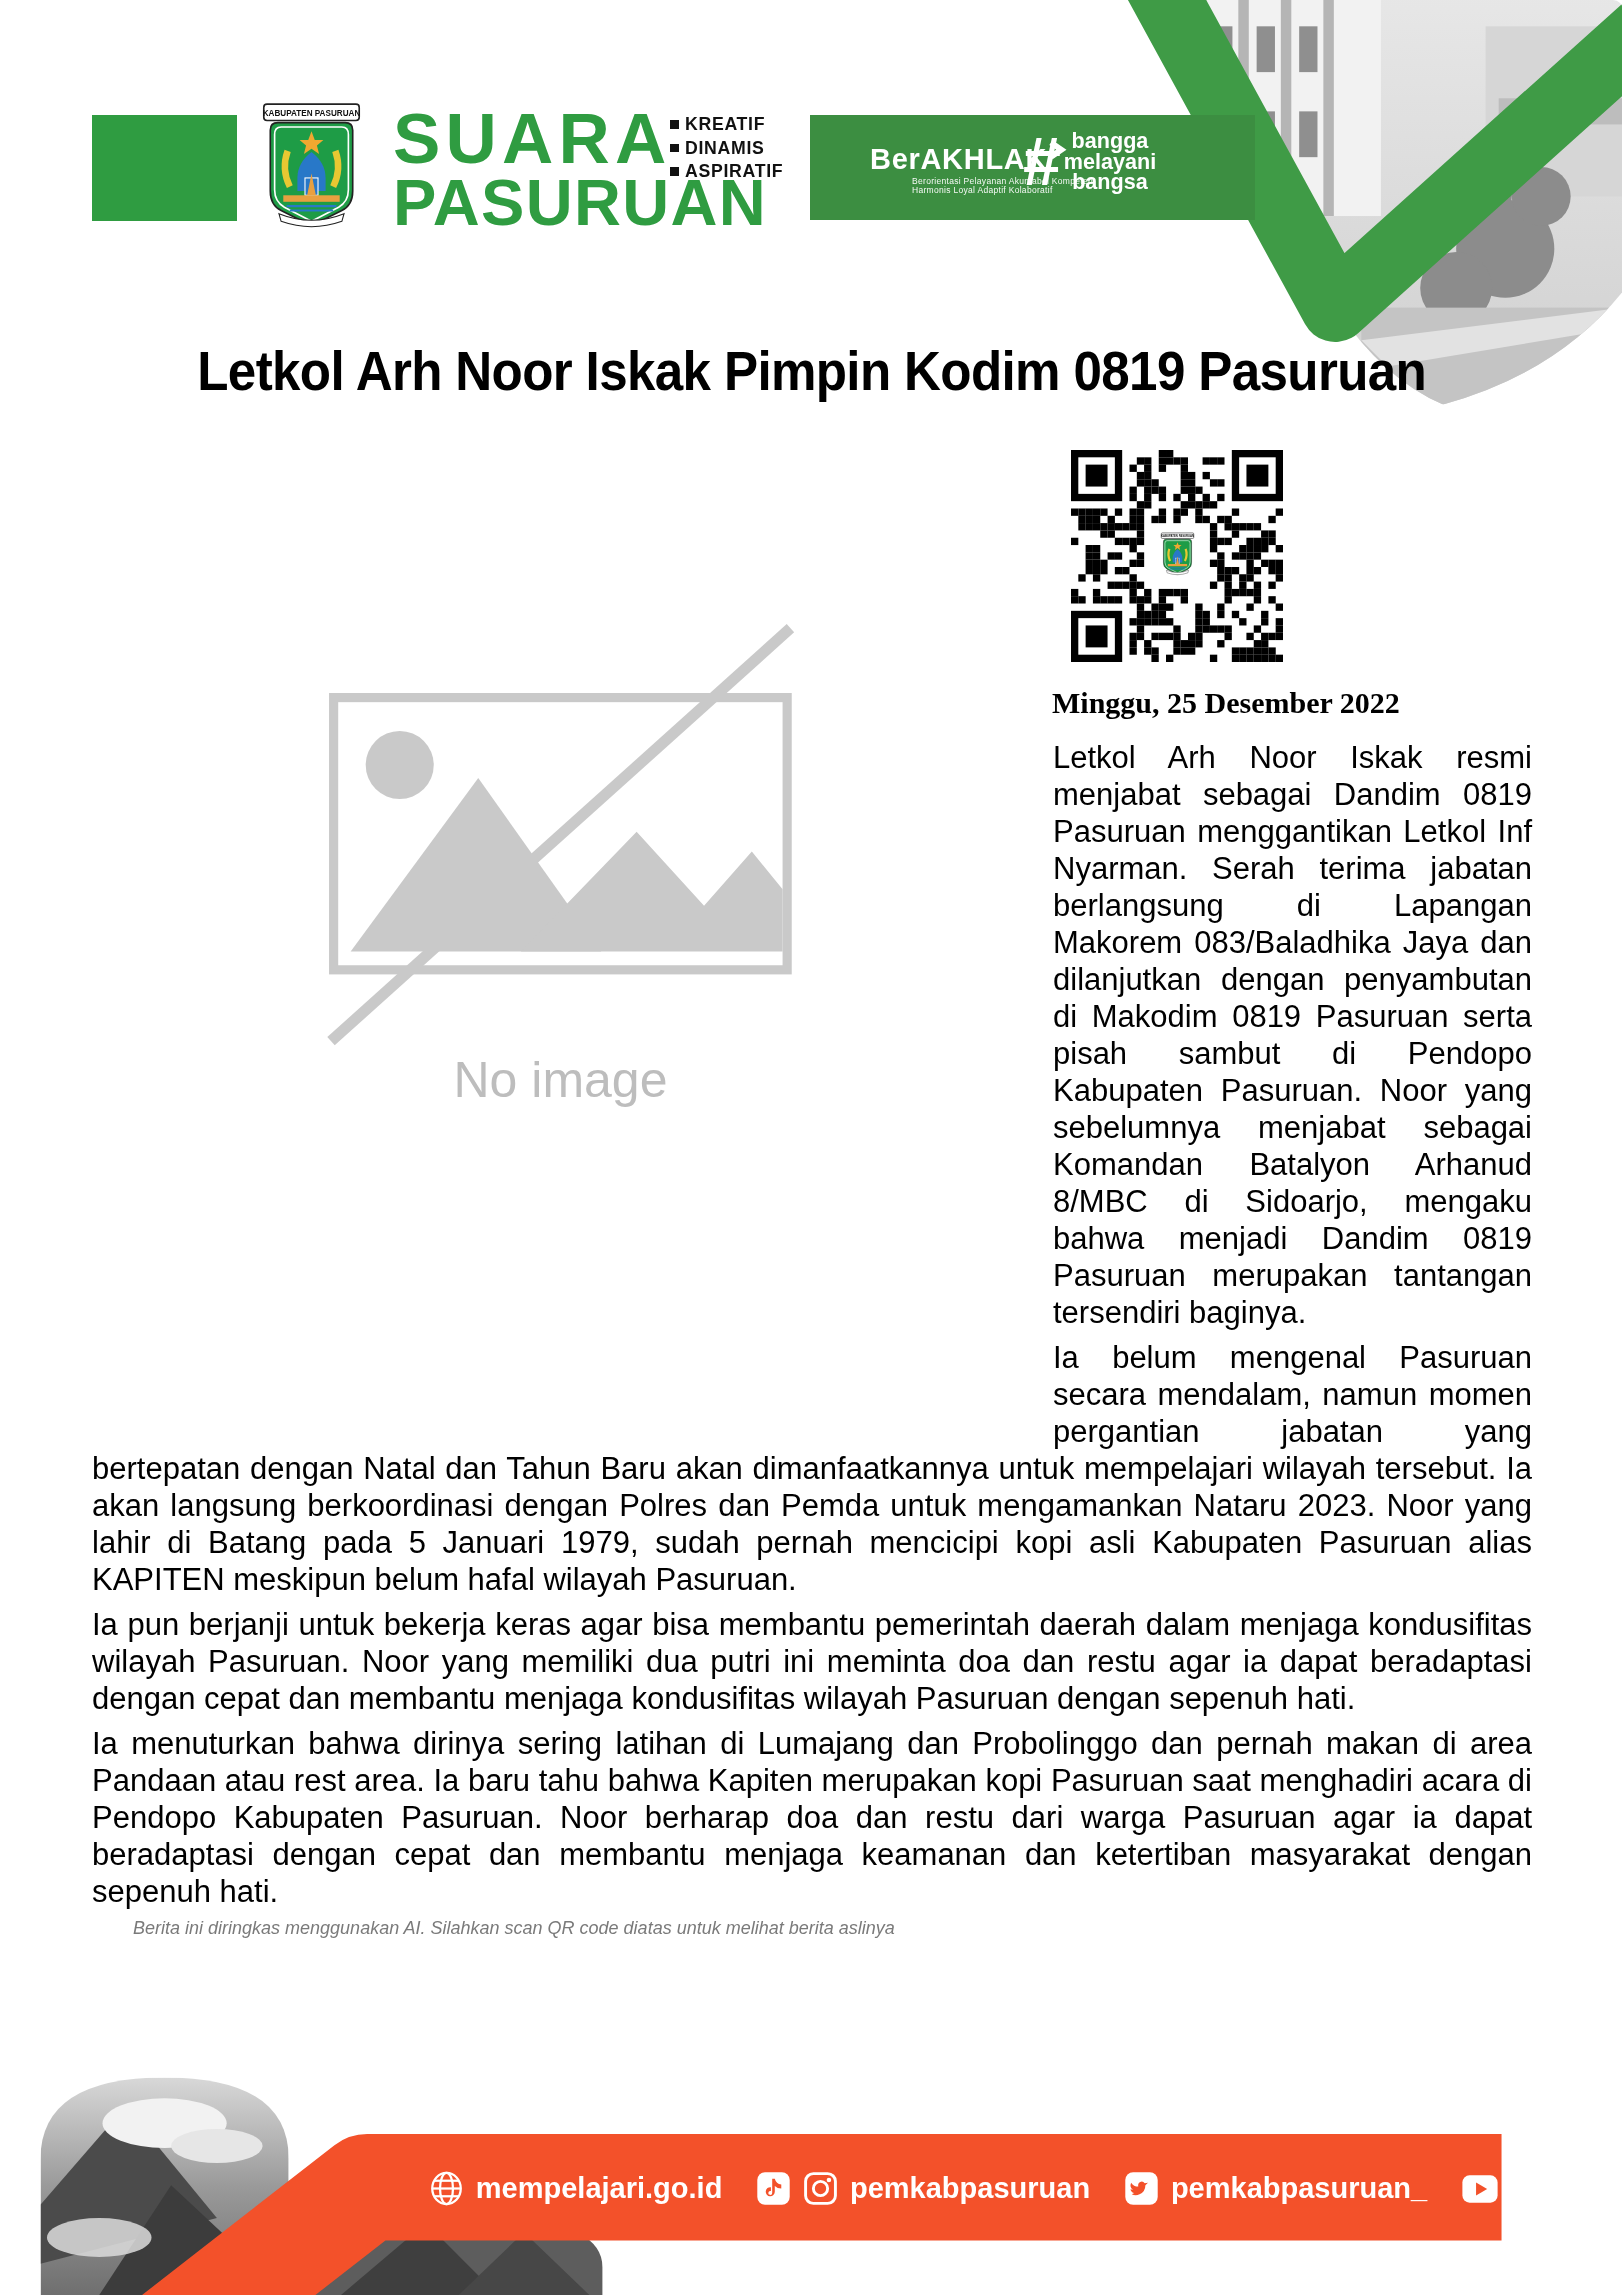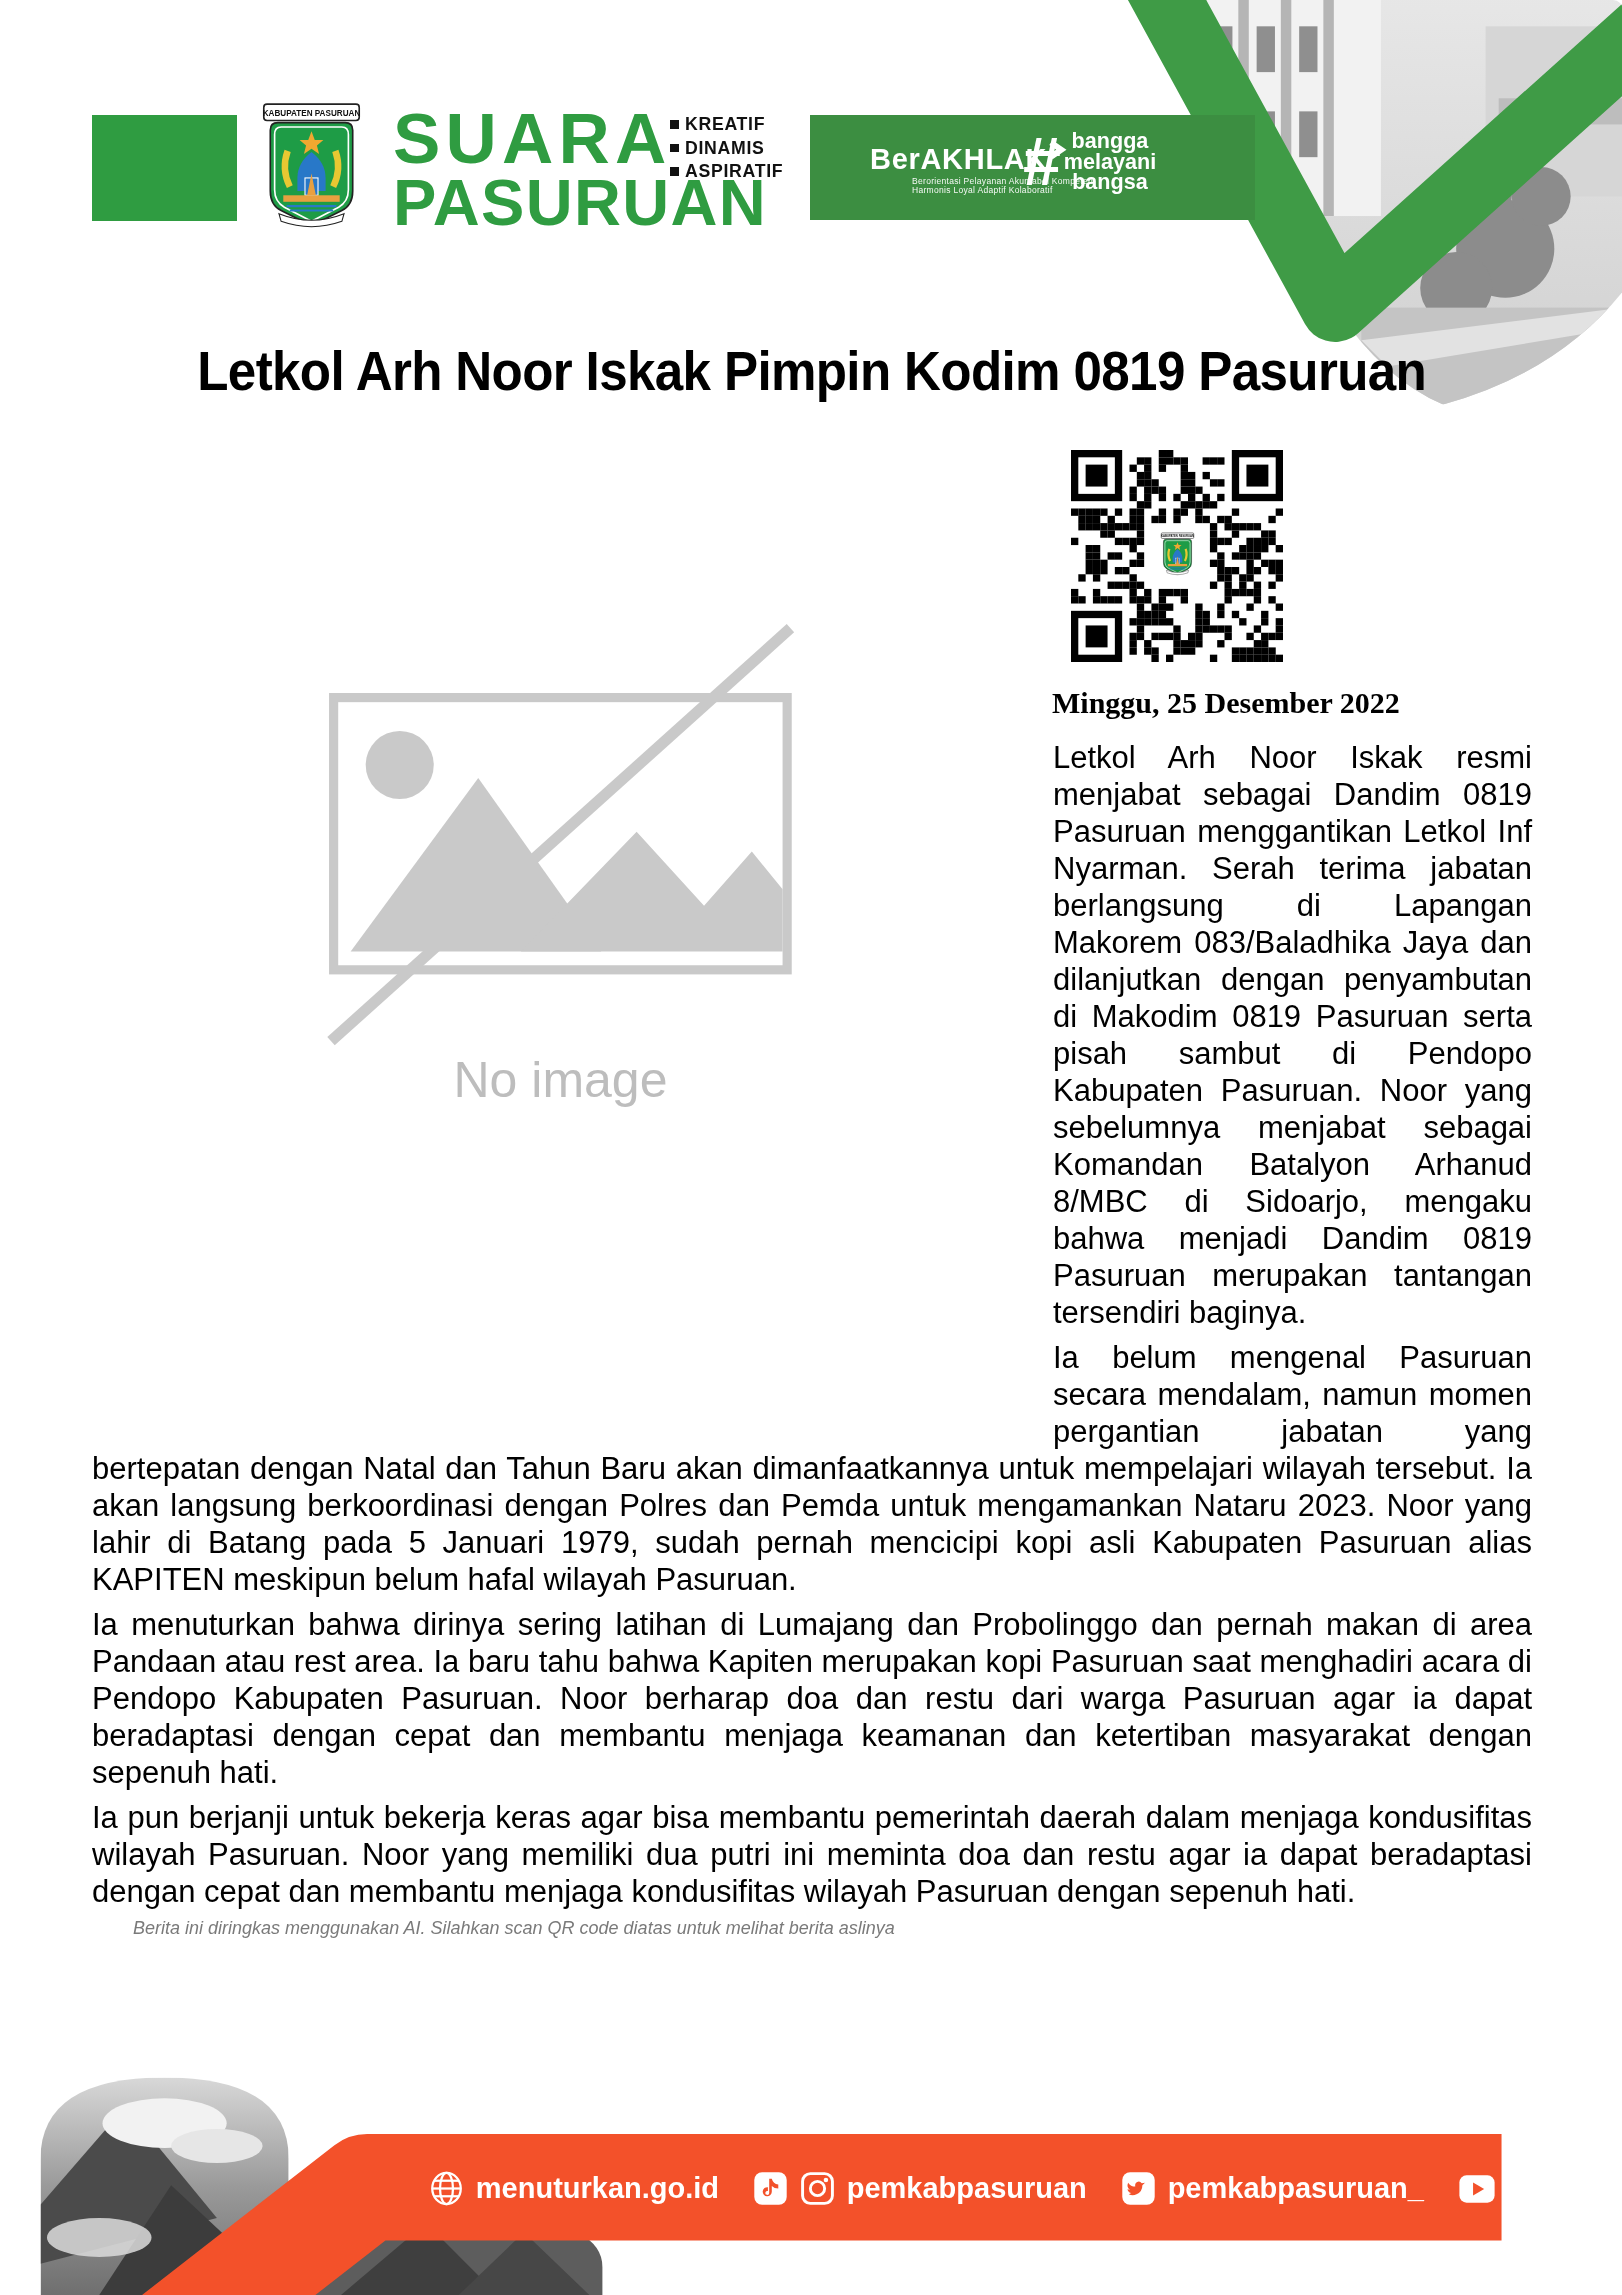--- a/index.html
+++ b/index.html
@@ -484,22 +484,22 @@
         <rect x="369" y="7" width="693" height="416" fill="none" stroke="#c9c9c9" stroke-width="14"></rect>
         <circle cx="470" cy="110" r="52" fill="#c9c9c9"></circle>
         <polygon points="395,395 590,130 778,395" fill="#c9c9c9"></polygon>
         <polygon points="655,395 832,212 935,325 1008,242 1055,300 1055,395" fill="#c9c9c9"></polygon>
         <line x1="365" y1="532" x2="1067" y2="-99" stroke="#c9c9c9" stroke-width="17"></line>
       </svg>
       <div class="noimg-label">No image</div>
     </div>
     <p>Letkol Arh Noor Iskak resmi menjabat sebagai Dandim 0819 Pasuruan menggantikan Letkol Inf Nyarman. Serah terima jabatan berlangsung di Lapangan Makorem 083/Baladhika Jaya dan dilanjutkan dengan penyambutan di Makodim 0819 Pasuruan serta pisah sambut di Pendopo Kabupaten Pasuruan. Noor yang sebelumnya menjabat sebagai Komandan Batalyon Arhanud 8/MBC di Sidoarjo, mengaku bahwa menjadi Dandim 0819 Pasuruan merupakan tantangan tersendiri baginya.</p>
     <p>Ia belum mengenal Pasuruan secara mendalam, namun momen pergantian jabatan yang bertepatan dengan Natal dan Tahun Baru akan dimanfaatkannya untuk mempelajari wilayah tersebut. Ia akan langsung berkoordinasi dengan Polres dan Pemda untuk mengamankan Nataru 2023. Noor yang lahir di Batang pada 5 Januari 1979, sudah pernah mencicipi kopi asli Kabupaten Pasuruan alias KAPITEN meskipun belum hafal wilayah Pasuruan.</p>
+    <p>Ia pun berjanji untuk bekerja keras agar bisa membantu pemerintah daerah dalam menjaga kondusifitas wilayah Pasuruan. Noor yang memiliki dua putri ini meminta doa dan restu agar ia dapat beradaptasi dengan cepat dan membantu menjaga kondusifitas wilayah Pasuruan dengan sepenuh hati.</p>
     <p>Ia menuturkan bahwa dirinya sering latihan di Lumajang dan Probolinggo dan pernah makan di area Pandaan atau rest area. Ia baru tahu bahwa Kapiten merupakan kopi Pasuruan saat menghadiri acara di Pendopo Kabupaten Pasuruan. Noor berharap doa dan restu dari warga Pasuruan agar ia dapat beradaptasi dengan cepat dan membantu menjaga keamanan dan ketertiban masyarakat dengan sepenuh hati.</p>
-    <p>Ia pun berjanji untuk bekerja keras agar bisa membantu pemerintah daerah dalam menjaga kondusifitas wilayah Pasuruan. Noor yang memiliki dua putri ini meminta doa dan restu agar ia dapat beradaptasi dengan cepat dan membantu menjaga kondusifitas wilayah Pasuruan dengan sepenuh hati.</p>
     <div class="disclaimer">Berita ini diringkas menggunakan AI. Silahkan scan QR code diatas untuk melihat berita aslinya</div>
   </div>
 
   <svg class="abs" style="left:0;top:2048px;width:1623px;height:247px;" viewBox="0 0 2480 378">
     <defs>
       <linearGradient id="bromo" x1="0" y1="0" x2="0" y2="1">
         <stop offset="0" stop-color="#d8d8d8"></stop>
           <stop offset=".5" stop-color="#9a9a9a"></stop>
         <stop offset="1" stop-color="#6f6f6f"></stop>
       </linearGradient>
@@ -527,21 +527,21 @@
     <div class="fitem">
       <svg class="icon" width="35" height="35" viewBox="0 0 54 54">
         <g fill="none" stroke="#fff" stroke-width="3.5">
           <ellipse cx="27" cy="27" rx="22" ry="24"></ellipse>
             <ellipse cx="27" cy="27" rx="10" ry="24"></ellipse>
           <line x1="5" y1="27" x2="49" y2="27"></line>
             <line x1="8" y1="15" x2="46" y2="15"></line>
           <line x1="8" y1="39" x2="46" y2="39"></line>
         </g>
       </svg>
-      <span>menuturkan.go.id</span>
+      <span>mempelajari.go.id</span>
     </div>
     <div class="fgap"></div>
     <div class="fitem">
       <svg class="icon" width="35" height="35" viewBox="0 0 54 54">
         <rect x="2" y="2" width="50" height="50" rx="12" fill="#fff"></rect>
         <path d="M29,12 v20 a7,7 0 1 1 -6,-7 v6 a3,3 0 1 0 2,3 V12 Z M29,12 q2,8 10,9 v6 q-6,0 -10,-4" fill="#F3512A"></path>
       </svg>
       <svg class="icon" width="35" height="35" viewBox="0 0 54 54">
         <rect x="4" y="4" width="46" height="46" rx="12" fill="none" stroke="#fff" stroke-width="4.5"></rect>
         <circle cx="27" cy="27" r="11" fill="none" stroke="#fff" stroke-width="4.5"></circle>

